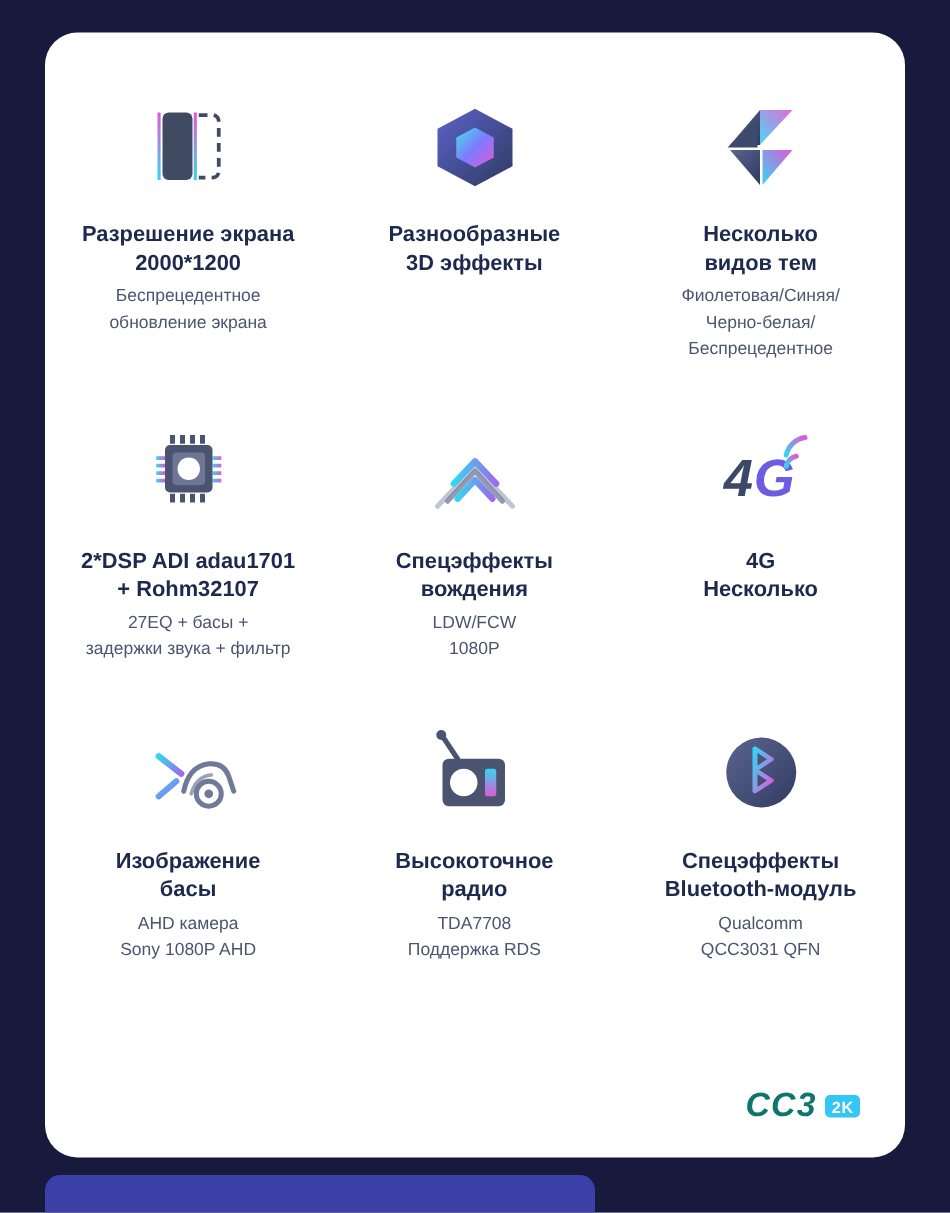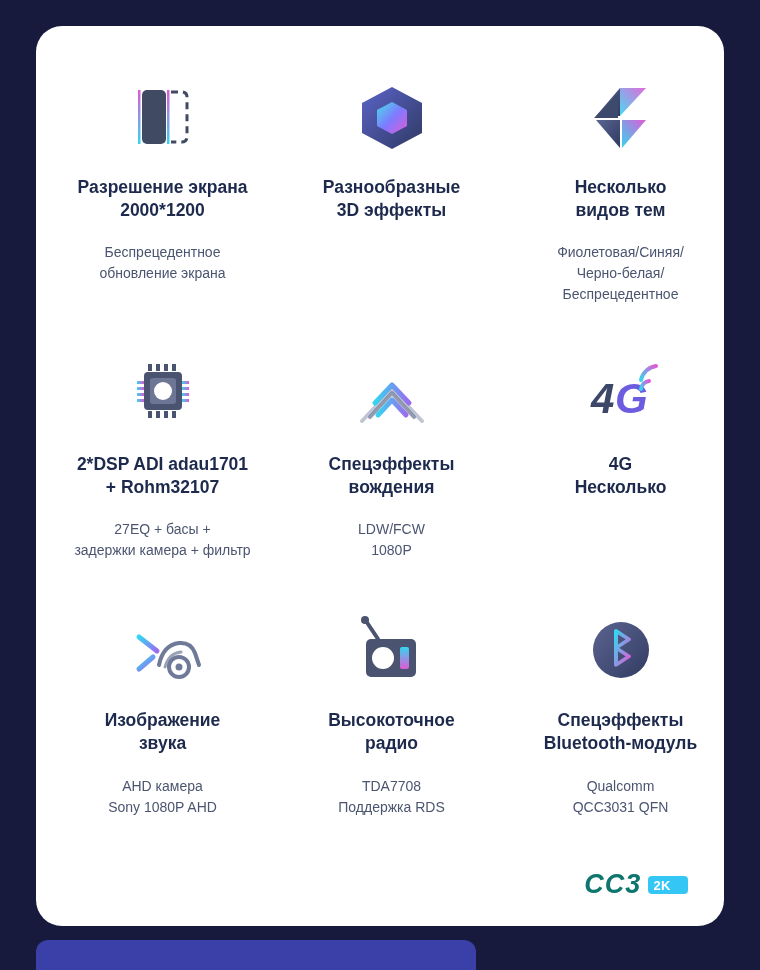--- a/index.html
+++ b/index.html
@@ -25,21 +25,21 @@
     position: absolute;
     left: 36px;
     top: 26px;
     width: 688px;
     height: 900px;
     background: #ffffff;
     border-radius: 26px;
   }
   .grid {
     position: absolute;
-    left: 12px;
+    left: 0;
     top: 36px;
     width: 688px;
     display: flex;
     flex-wrap: wrap;
   }
   .cell {
     width: 229px;
     box-sizing: border-box;
     padding: 0 6px;
     text-align: center;
@@ -56,21 +56,21 @@
     font-weight: bold;
     color: #1d2a4d;
     line-height: 1.32;
     margin-top: 4px;
     white-space: pre-line;
   }
   .subtitle {
     font-size: 14px;
     color: #4b5570;
     line-height: 1.5;
-    margin-top: 20px;
+    margin-top: 4px;
     white-space: pre-line;
   }
   .brand {
     position: absolute;
     right: 36px;
     bottom: 26px;
     display: flex;
     align-items: center;
     gap: 7px;
   }
@@ -80,21 +80,21 @@
     letter-spacing: 1px;
     color: #0f766e;
     font-style: italic;
   }
   .brand-badge {
     background: #34c6f4;
     color: #ffffff;
     font-size: 13px;
     font-weight: bold;
     border-radius: 4px;
-    padding: 2px 17px 1px 5px;
+    padding: 2px 5px 1px 5px;
     letter-spacing: 0.5px;
   }
   .bottom-bar {
     position: absolute;
     left: 36px;
     bottom: 0;
     width: 440px;
     height: 30px;
     background: #3b3fa8;
     border-radius: 12px 12px 0 0;
@@ -210,21 +210,21 @@
               <rect x="28" y="58" width="4" height="7"></rect>
                 <rect x="36" y="58" width="4" height="7"></rect>
               <rect x="44" y="58" width="4" height="7"></rect>
                 <rect x="52" y="58" width="4" height="7"></rect>
             </g>
           </svg>
         </div>
         <div class="title">2*DSP ADI adau1701
 + Rohm32107</div>
         <div class="subtitle">27EQ + басы +
-задержки камера + фильтр</div>
+задержки звука + фильтр</div>
       </div>
 
       <div class="cell">
         <div class="icon-wrap">
           <svg width="100" height="78" viewBox="0 0 100 78">
             <defs>
               <linearGradient id="g5a" x1="0" y1="0" x2="1" y2="0">
                 <stop offset="0" stop-color="#35d5f0"></stop>
                   <stop offset="1" stop-color="#9b6bf0"></stop>
               </linearGradient>
@@ -284,21 +284,21 @@
               <path d="M26 26 L44 40"></path>
               <path d="M26 58 L40 46"></path>
             </g>
             <path d="M46 54 q4 -20 20 -22 q12 -1 16 10 l4 12" fill="none" stroke="#6f7a98" stroke-width="4" stroke-linecap="round"></path>
             <path d="M52 56 q4 -14 16 -15" fill="none" stroke="#6f7a98" stroke-width="3" stroke-linecap="round" opacity="0.7"></path>
             <circle cx="66" cy="56" r="10" fill="none" stroke="#6f7a98" stroke-width="4"></circle>
             <circle cx="66" cy="56" r="3.5" fill="#6f7a98"></circle>
           </svg>
         </div>
         <div class="title">Изображение
-звука</div>
+басы</div>
         <div class="subtitle">AHD камера
 Sony 1080P AHD</div>
       </div>
 
       <div class="cell">
         <div class="icon-wrap">
           <svg width="100" height="82" viewBox="0 0 100 82">
             <defs>
               <linearGradient id="g8a" x1="0" y1="0" x2="0" y2="1">
                 <stop offset="0" stop-color="#35d5f0"></stop>

